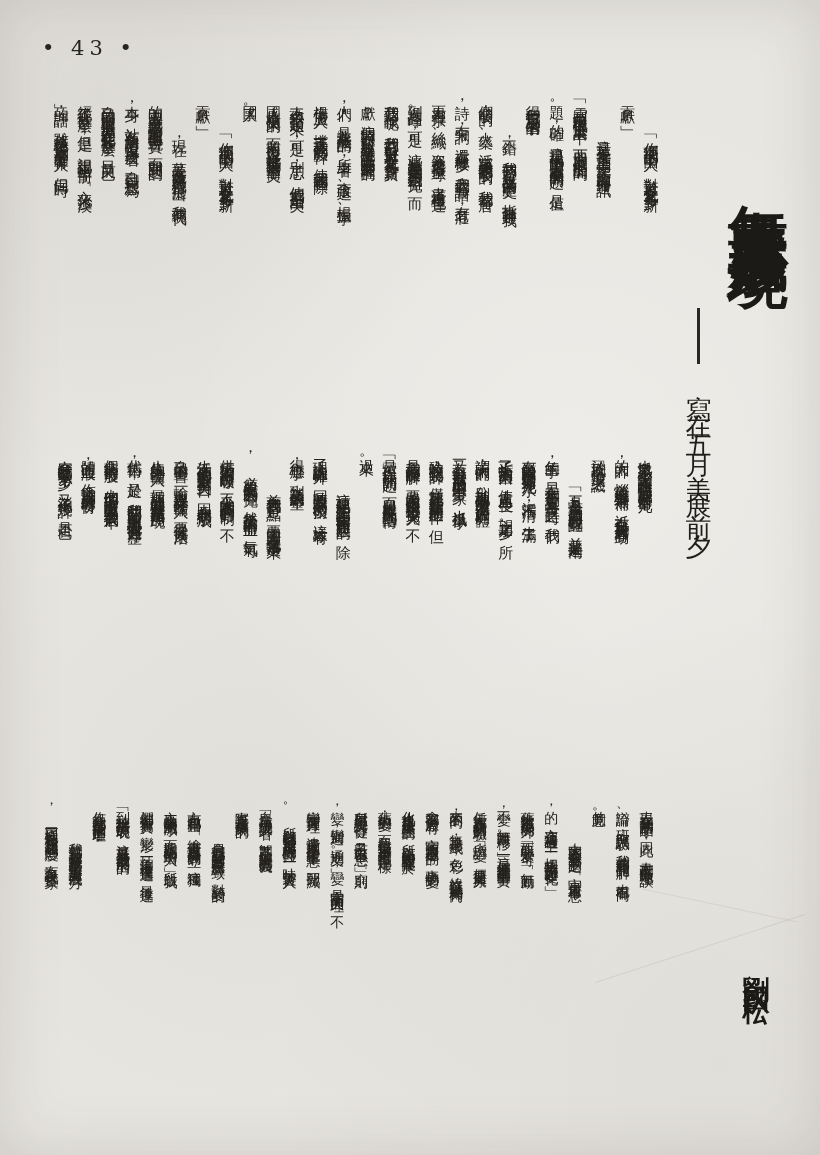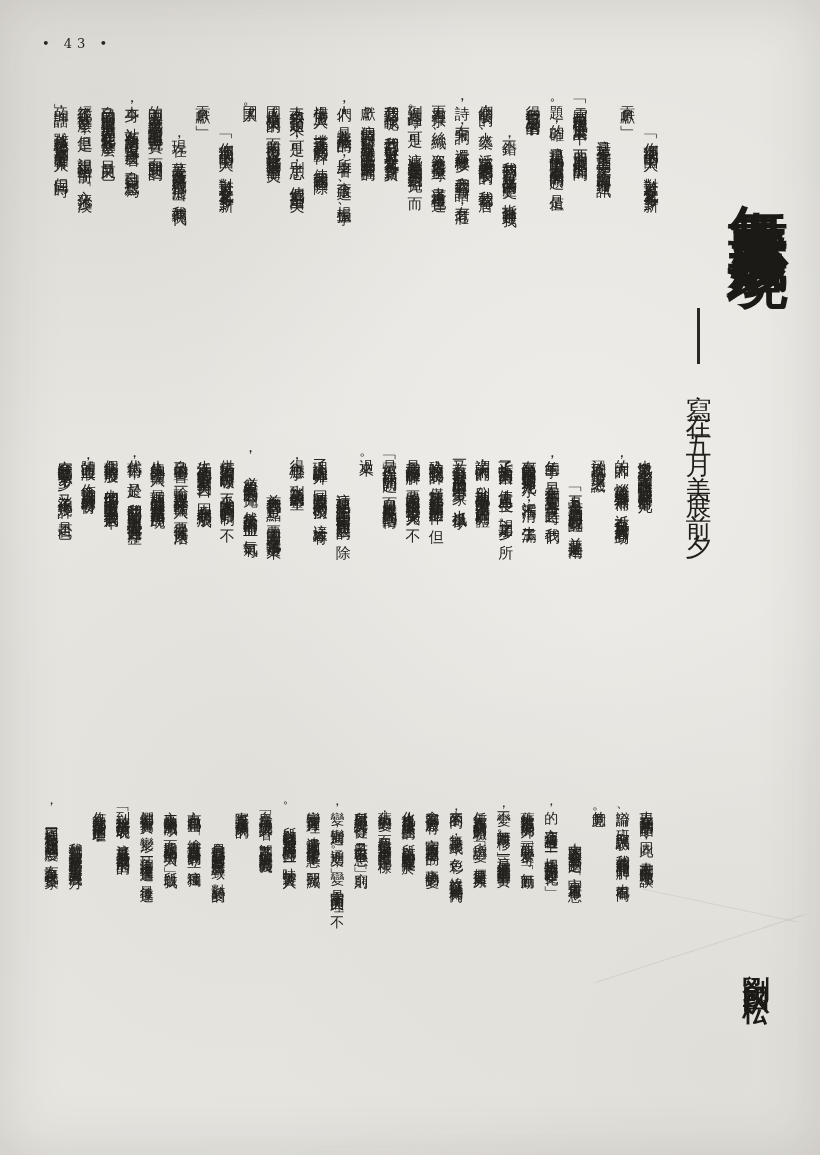--- a/index.html
+++ b/index.html
@@ -18,21 +18,21 @@
       #e8e6e1;
     box-shadow:inset 0 0 60px rgba(90,85,75,0.18);
   }
   .crease{
     position:absolute;background:rgba(100,95,85,0.12);pointer-events:none;
   }
   .crease-1{width:220px;height:1px;left:590px;top:948px;transform:rotate(-18deg);}
   .crease-2{width:160px;height:1px;left:640px;top:905px;transform:rotate(12deg);}
   .page-number{
     position:absolute;left:42px;top:36px;
-    font-size:13px;letter-spacing:5px;color:#262420;
+    font-size:21px;letter-spacing:5px;color:#262420;
     font-family:"DejaVu Serif", serif;
   }
   .v{ writing-mode:vertical-rl; text-orientation:upright; color:#24221e; }
   .article-title{
     position:absolute;top:156px;right:28px;height:490px;
     font-size:60px;font-weight:bold;letter-spacing:7px;line-height:1.1;
     color:#1c1a17;
   }
   .subtitle-wrap{
     position:absolute;top:308px;right:106px;display:flex;flex-direction:column;align-items:center;

